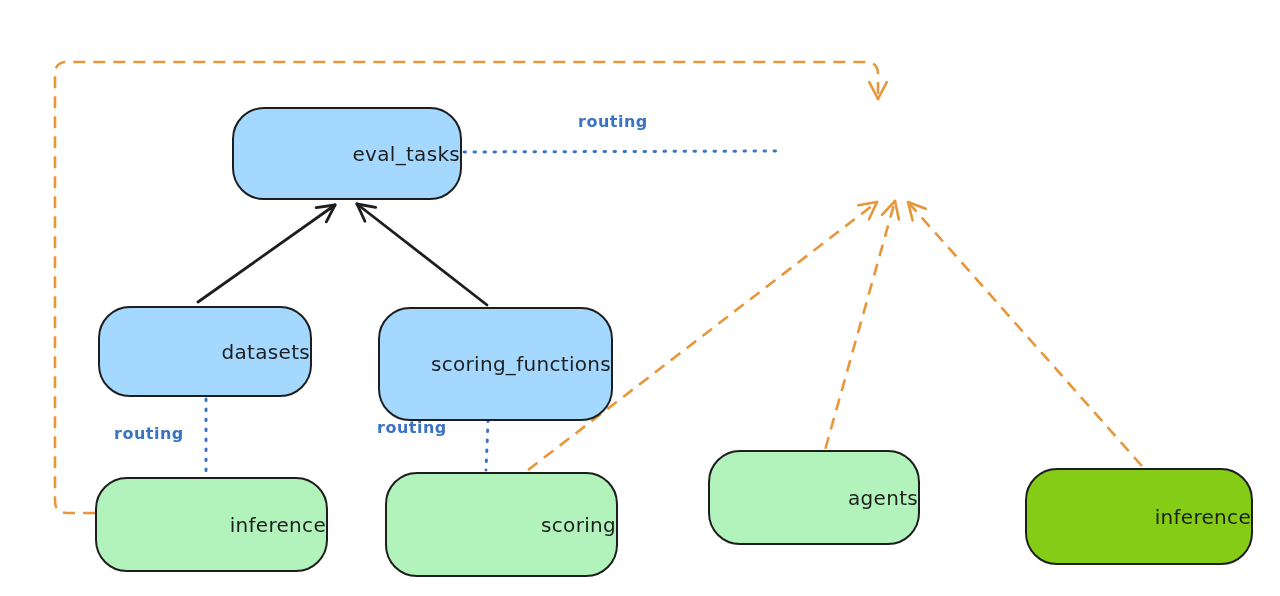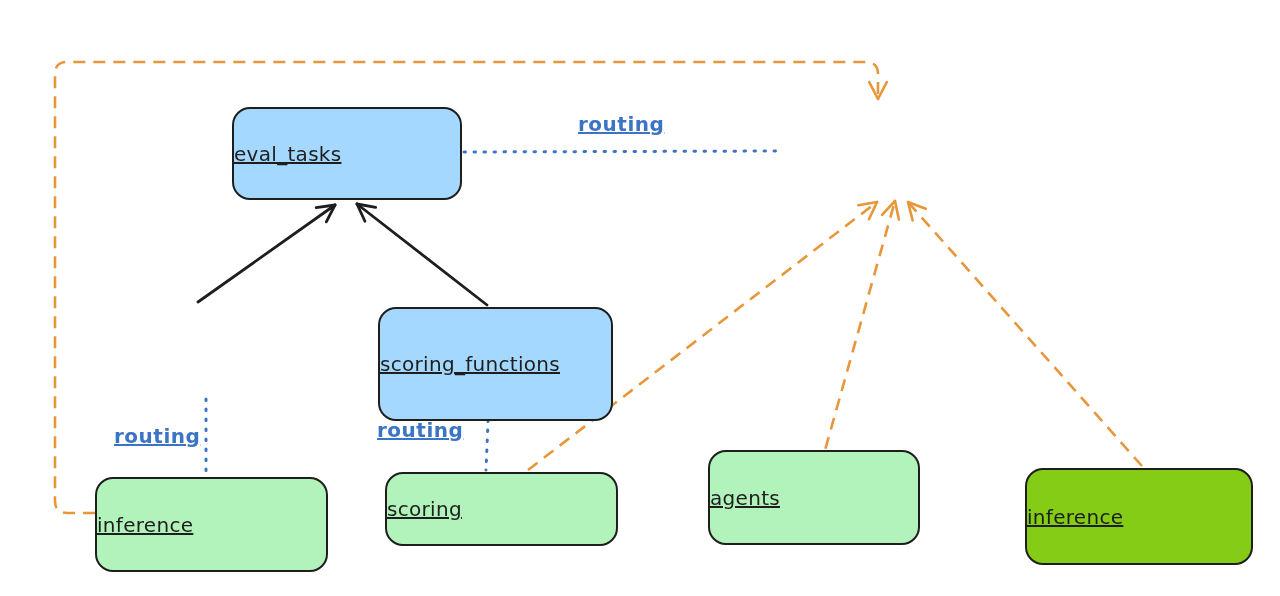--- a/index.html
+++ b/index.html
@@ -7,36 +7,34 @@
     position:relative;
     width:1280px;height:596px;
     background:#ffffff;
     font-family:"DejaVu Sans", sans-serif;
     overflow:hidden;
   }
   #edges-layer{position:absolute;left:0;top:0;width:1280px;height:596px;}
   #nodes-layer{position:absolute;left:0;top:0;width:1280px;height:596px;pointer-events:none;}
   .node{
     position:absolute;
-    display:flex;align-items:center;justify-content:flex-start;
+    display:flex;align-items:center;justify-content:flex-end;
     border:2.5px solid #1e1e1e;
-    border-radius:18px;
+    border-radius:32px;
     box-sizing:border-box;
     font-size:20px;
     color:#1e1e1e;
     letter-spacing:0.3px;
-    text-decoration:underline;
   }
   .edge-label{
     position:absolute;
-    font-size:20px;
+    font-size:16px;
     font-weight:600;
     letter-spacing:0.5px;
     white-space:nowrap;
-    text-decoration:underline;
   }
 </style>
 </head>
 <body>
 
 <div id="stage">
   <svg id="edges-layer" width="1280" height="596" viewBox="0 0 1280 596" xmlns="http://www.w3.org/2000/svg">
       <path d="M198,302 L335,205" fill="none" stroke="#1e1e1e" stroke-linejoin="round" stroke-width="2.8" stroke-linecap="round"></path>
       <line x1="335" y1="205" x2="326.3150237854984" y2="221.8988516815061" stroke="#1e1e1e" stroke-width="2.8" stroke-linecap="round"></line>
       <line x1="335" y1="205" x2="316.17577339205036" y2="207.5784671051929" stroke="#1e1e1e" stroke-width="2.8" stroke-linecap="round"></line>
@@ -56,27 +54,30 @@
       <line x1="895" y1="201" x2="898.8886732681542" y2="219.59780148871212" stroke="#e8963a" stroke-width="2.6" stroke-linecap="round"></line>
       <line x1="895" y1="201" x2="881.9960242465221" y2="214.85267535904018" stroke="#e8963a" stroke-width="2.6" stroke-linecap="round"></line>
       <path d="M1142,466 L908,202" fill="none" stroke="#e8963a" stroke-linejoin="round" stroke-width="2.6" stroke-dasharray="12 8" stroke-linecap="butt"></path>
       <line x1="908" y1="202" x2="925.7442731343451" y2="208.79269982656066" stroke="#e8963a" stroke-width="2.6" stroke-linecap="round"></line>
       <line x1="908" y1="202" x2="912.6134430008686" y2="220.43139017214207" stroke="#e8963a" stroke-width="2.6" stroke-linecap="round"></line>
     </svg>
   <div id="nodes-layer">
       <div class="node" style="left: 232px; top: 107px; width: 230px; height: 93px; background: rgb(165, 216, 255);">
         <span>eval_tasks</span>
       </div>
+      <div class="node" style="left: 98px; top: 306px; width: 214px; height: 91px; background: rgb(165, 216, 255);">
+        <span>datasets</span>
+      </div>
       <div class="node" style="left: 378px; top: 307px; width: 235px; height: 114px; background: rgb(165, 216, 255);">
         <span>scoring_functions</span>
       </div>
       <div class="node" style="left: 95px; top: 477px; width: 233px; height: 95px; background: rgb(178, 242, 187);">
         <span>inference</span>
       </div>
-      <div class="node" style="left: 385px; top: 472px; width: 233px; height: 74px; background: rgb(178, 242, 187);">
+      <div class="node" style="left: 385px; top: 472px; width: 233px; height: 105px; background: rgb(178, 242, 187);">
         <span>scoring</span>
       </div>
       <div class="node" style="left: 708px; top: 450px; width: 212px; height: 95px; background: rgb(178, 242, 187);">
         <span>agents</span>
       </div>
       <div class="node" style="left: 1025px; top: 468px; width: 228px; height: 97px; background: #84cc16;">
         <span>inference</span>
       </div>
       <div class="edge-label" style="left: 578px; top: 112px; color: rgb(59, 115, 197);">routing</div>
       <div class="edge-label" style="left: 114px; top: 424px; color: rgb(59, 115, 197);">routing</div>

